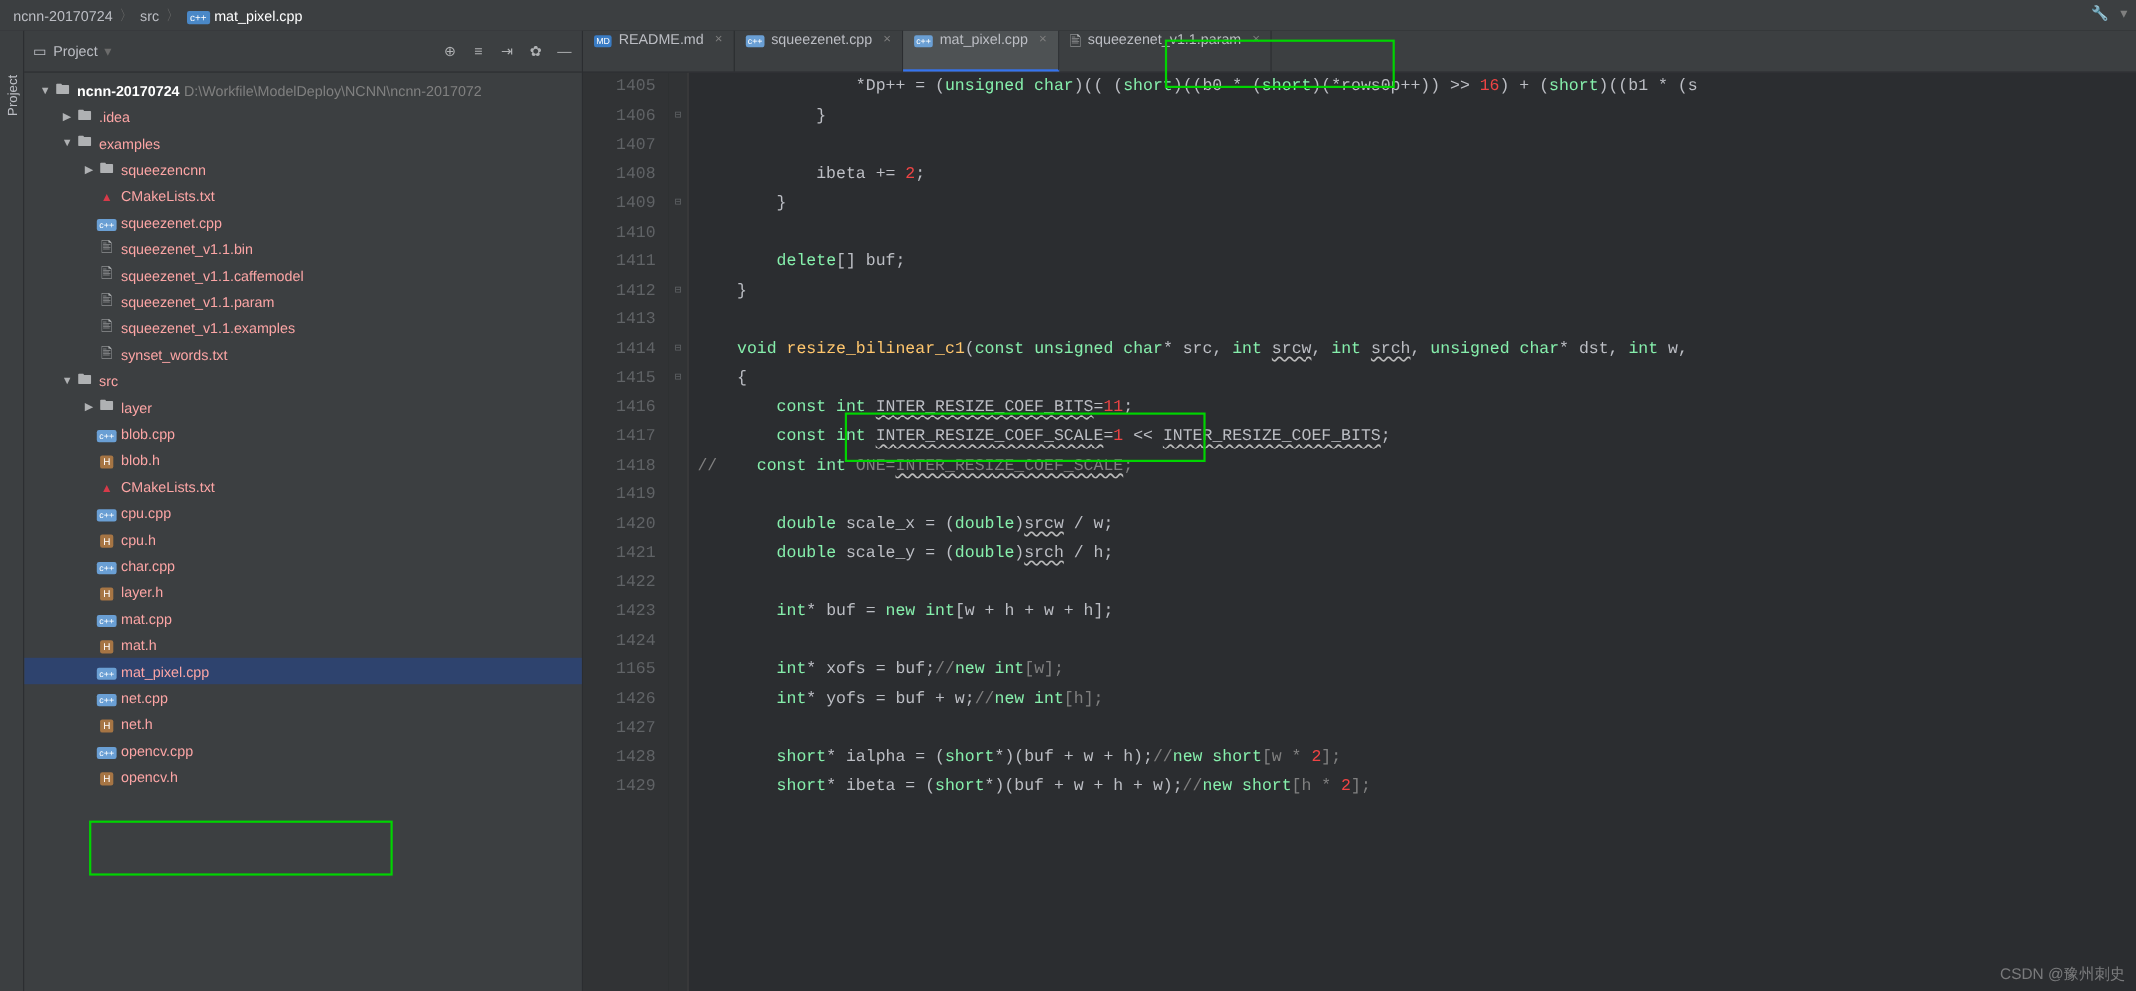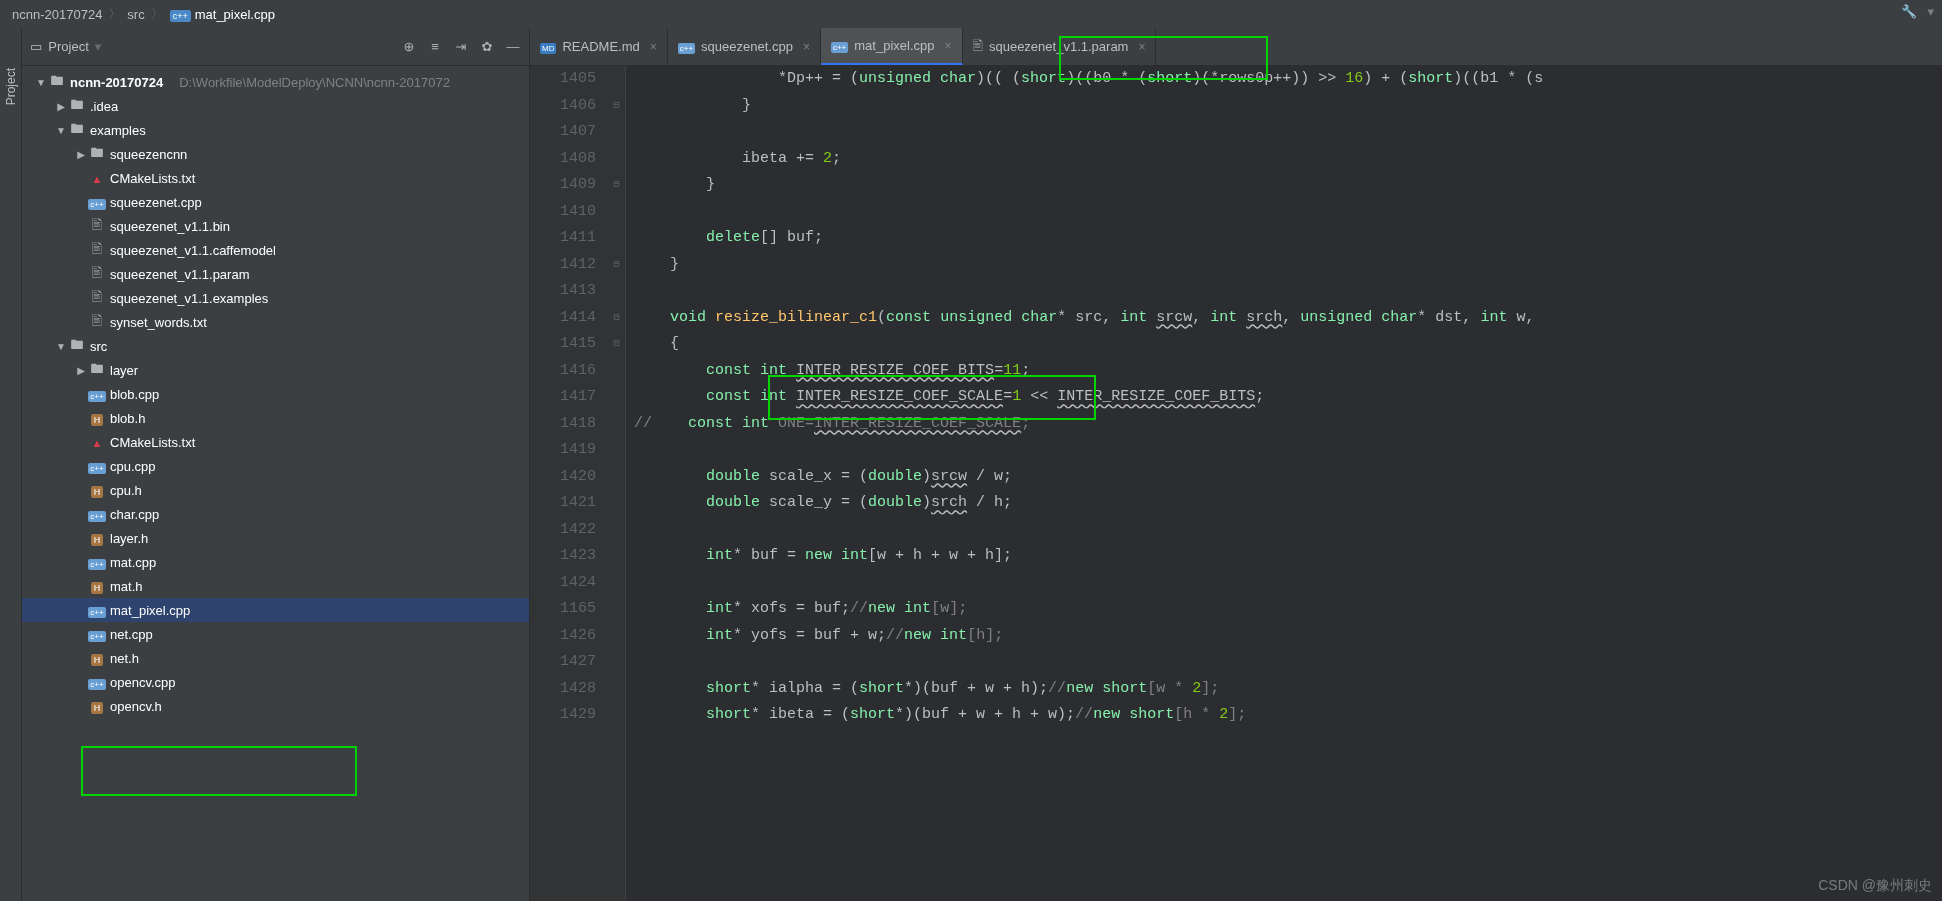--- a/index.html
+++ b/index.html
@@ -83,23 +83,23 @@
       display: flex;
       align-items: center;
       height: 24px;
       padding-left: 8px;
       cursor: pointer;
     }
     .tree-row.selected { background: #2e436e; }
     .tree-indent { display: inline-block; }
     .tree-arrow { width: 14px; text-align: center; color: #afb1b3; font-size: 10px; }
     .tree-icon { width: 18px; text-align: center; margin-right: 4px; }
-    .tree-label { color: #ffffff; }
+    .tree-label { color: #fca5a5; }
     .tree-row .fw { font-weight: bold; color: #fff; }
-    .tree-path { color: #808080; margin-left: 16px; }
+    .tree-path { color: #808080; margin-left: 4px; }
     
     .folder-icon { color: #afb1b3; }
     .cmake-icon::before { content: "▲"; color: #d73a49; font-size: 11px;}
     .file-icon-cpp { display: inline-block; font-size: 8px; background: #6a9fd4; color: #fff; padding: 1px 2px; border-radius: 2px;}
     .file-icon-h { display: inline-block; font-size: 9px; background: #a67544; color: #fff; padding: 1px 3px; border-radius: 2px;}
     .file-icon-txt { color: #afb1b3; }
     
     .editor-area {
       flex: 1;
       display: flex;
@@ -109,21 +109,21 @@
     
     .editor-tabs {
       display: flex;
       background: #3c3f41;
       height: 38px;
       border-bottom: 1px solid #2b2d30;
       align-items: stretch;
     }
     .editor-tab {
       display: flex;
-      align-items: center;
+      align-items: flex-start;
       padding: 0 10px;
       gap: 6px;
       border-right: 1px solid #2b2d30;
       cursor: pointer;
       color: #bcbec4;
     }
     .editor-tab.active { background: #4e5254; border-bottom: 2px solid #3574f0; }
     .tab-close { color: #808080; font-size: 12px; margin-left: 4px; }
     .tab-icon-md::before { content:"MD"; font-size:8px; background:#3a7cc4; color:#fff; padding:1px 2px; border-radius:2px;}
     .tab-icon-cpp::before { content:"c++"; font-size:8px; background:#6a9fd4; color:#fff; padding:1px 2px; border-radius:2px;}
@@ -148,21 +148,21 @@
       width: 18px;
       background: #313335;
       border-right: 1px solid #404040;
     }
     .fold-mark { height: 26.5px; line-height: 26.5px; text-align:center; color:#606366; font-size:10px;}
     .code-area { flex: 1; padding-left: 8px; white-space: pre; }
     .code-line { height: 26.5px; line-height: 26.5px; }
     
     .kw { color: #86efac; }
     .fn { color: #ffc66d; }
-    .num { color: #84cc16; }
+    .num { color: #ef4444; }
     .cmt { color: #808080; }
     .warn { text-decoration: underline wavy #bbb; text-underline-offset: 3px;}
     
     .highlight-box-tree {
       position: absolute;
       left: 81px; top: 746px;
       width: 276px; height: 50px;
       border: 2px solid #00d400;
       pointer-events: none;
     }

